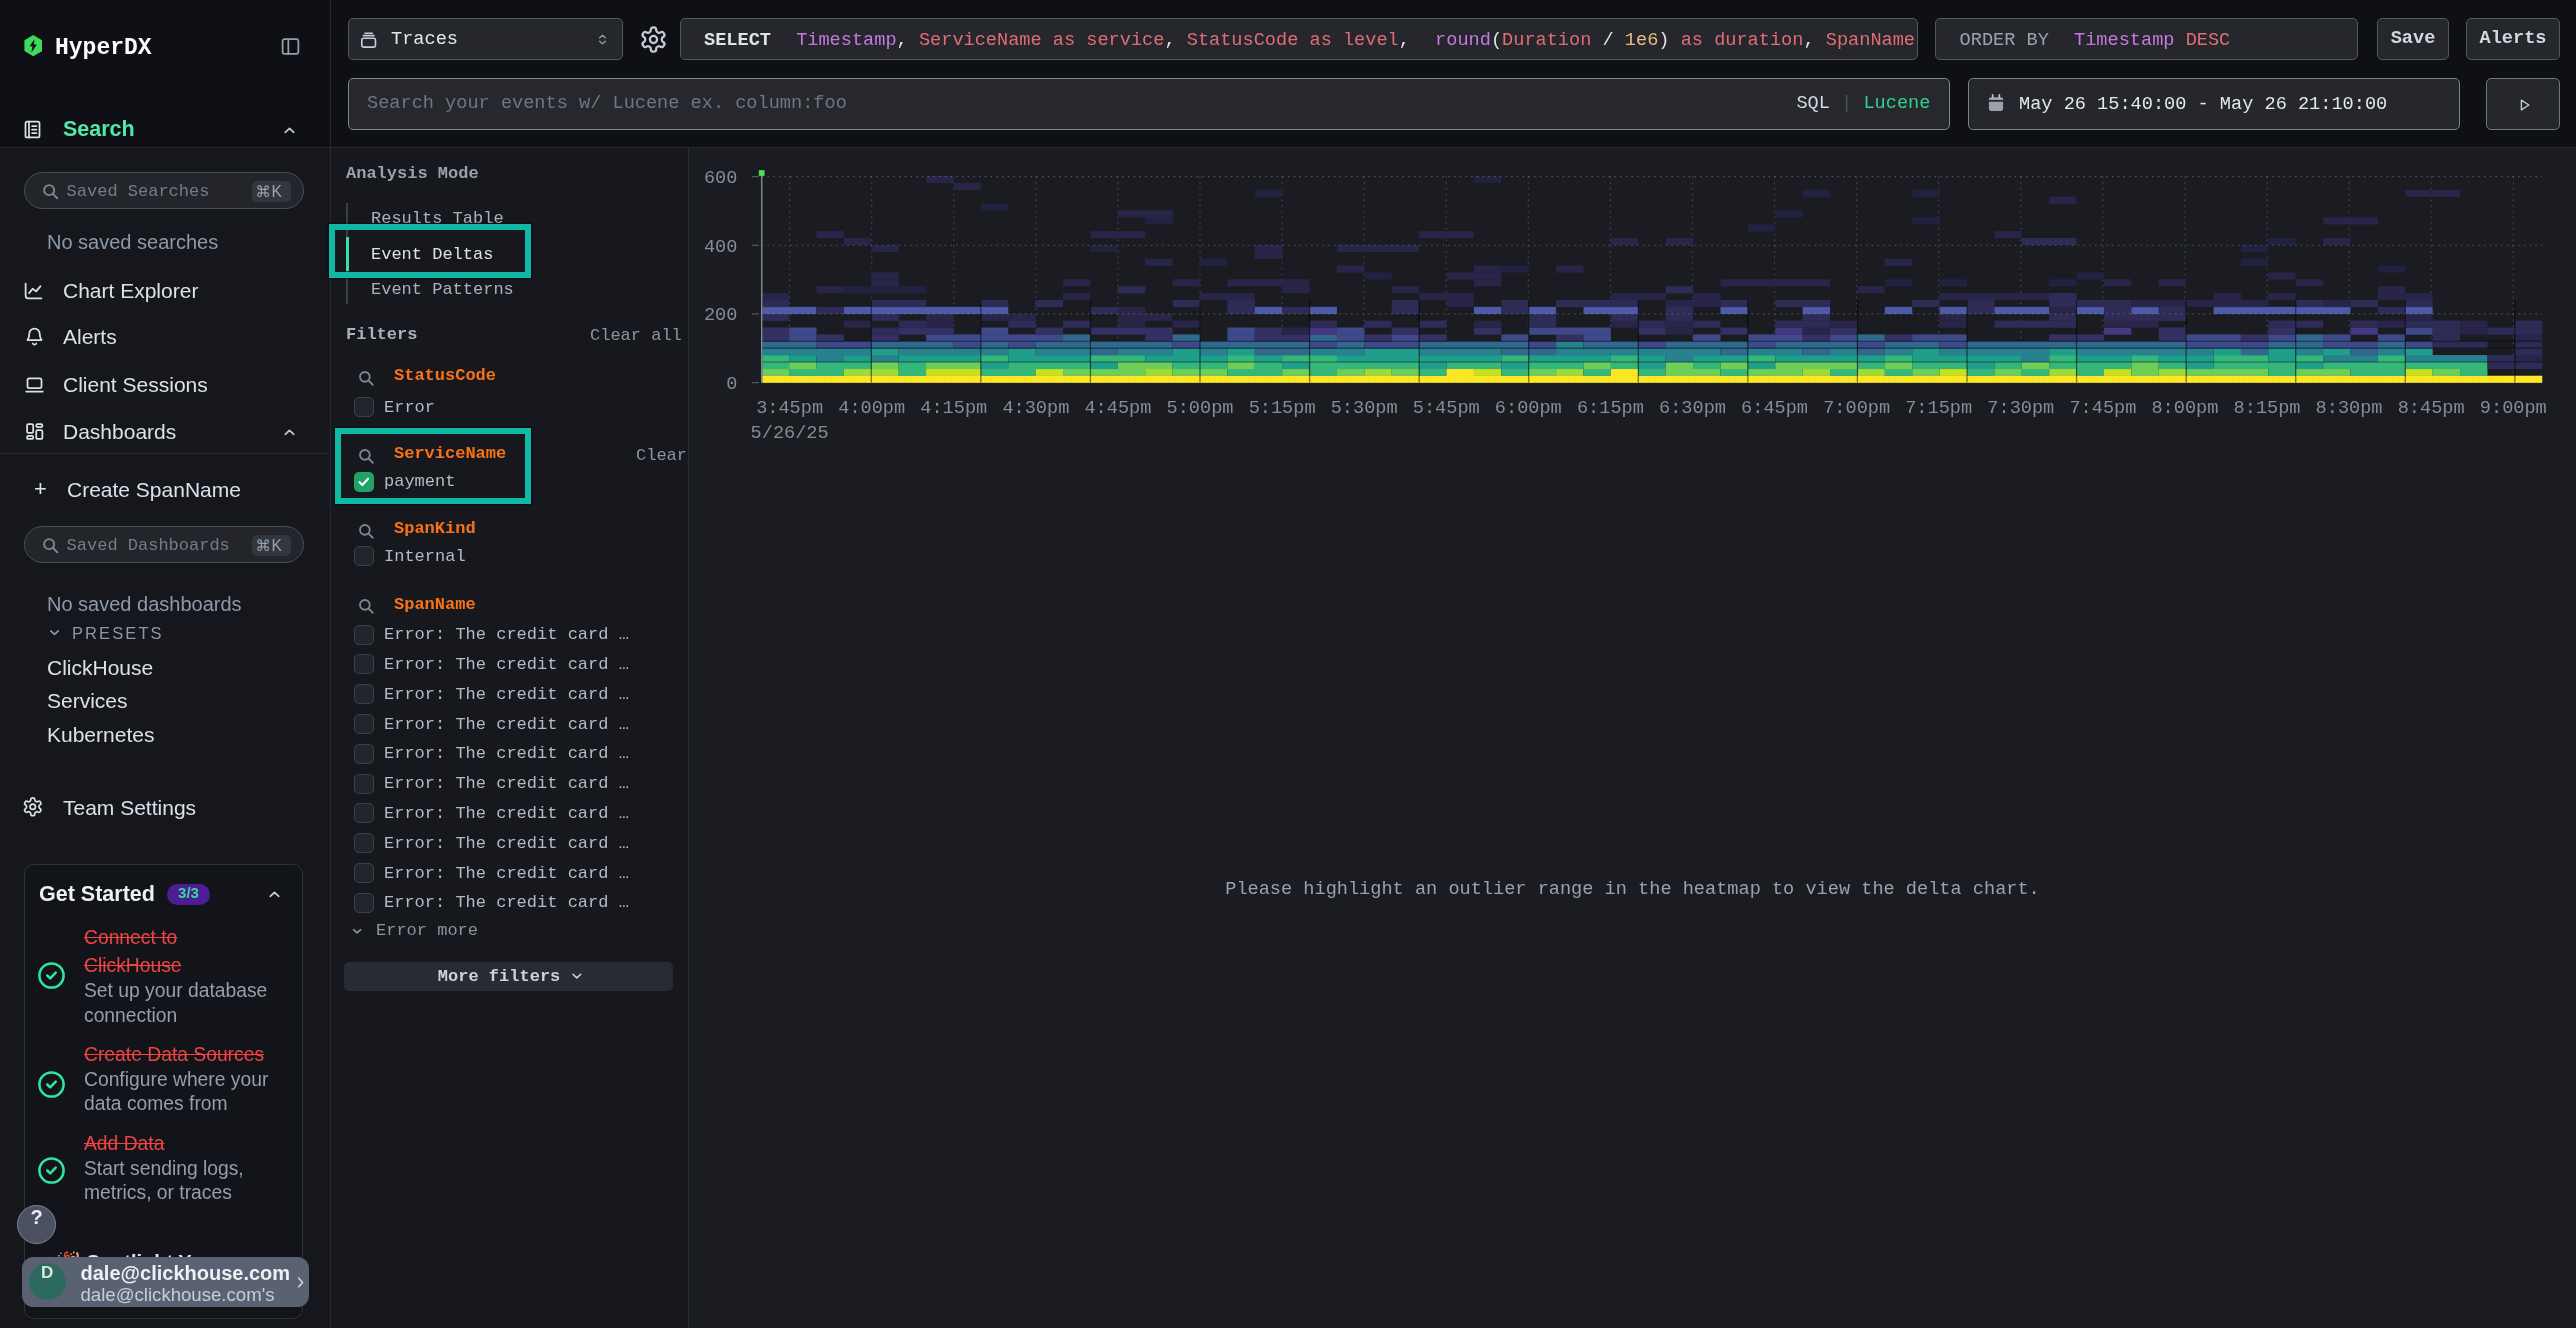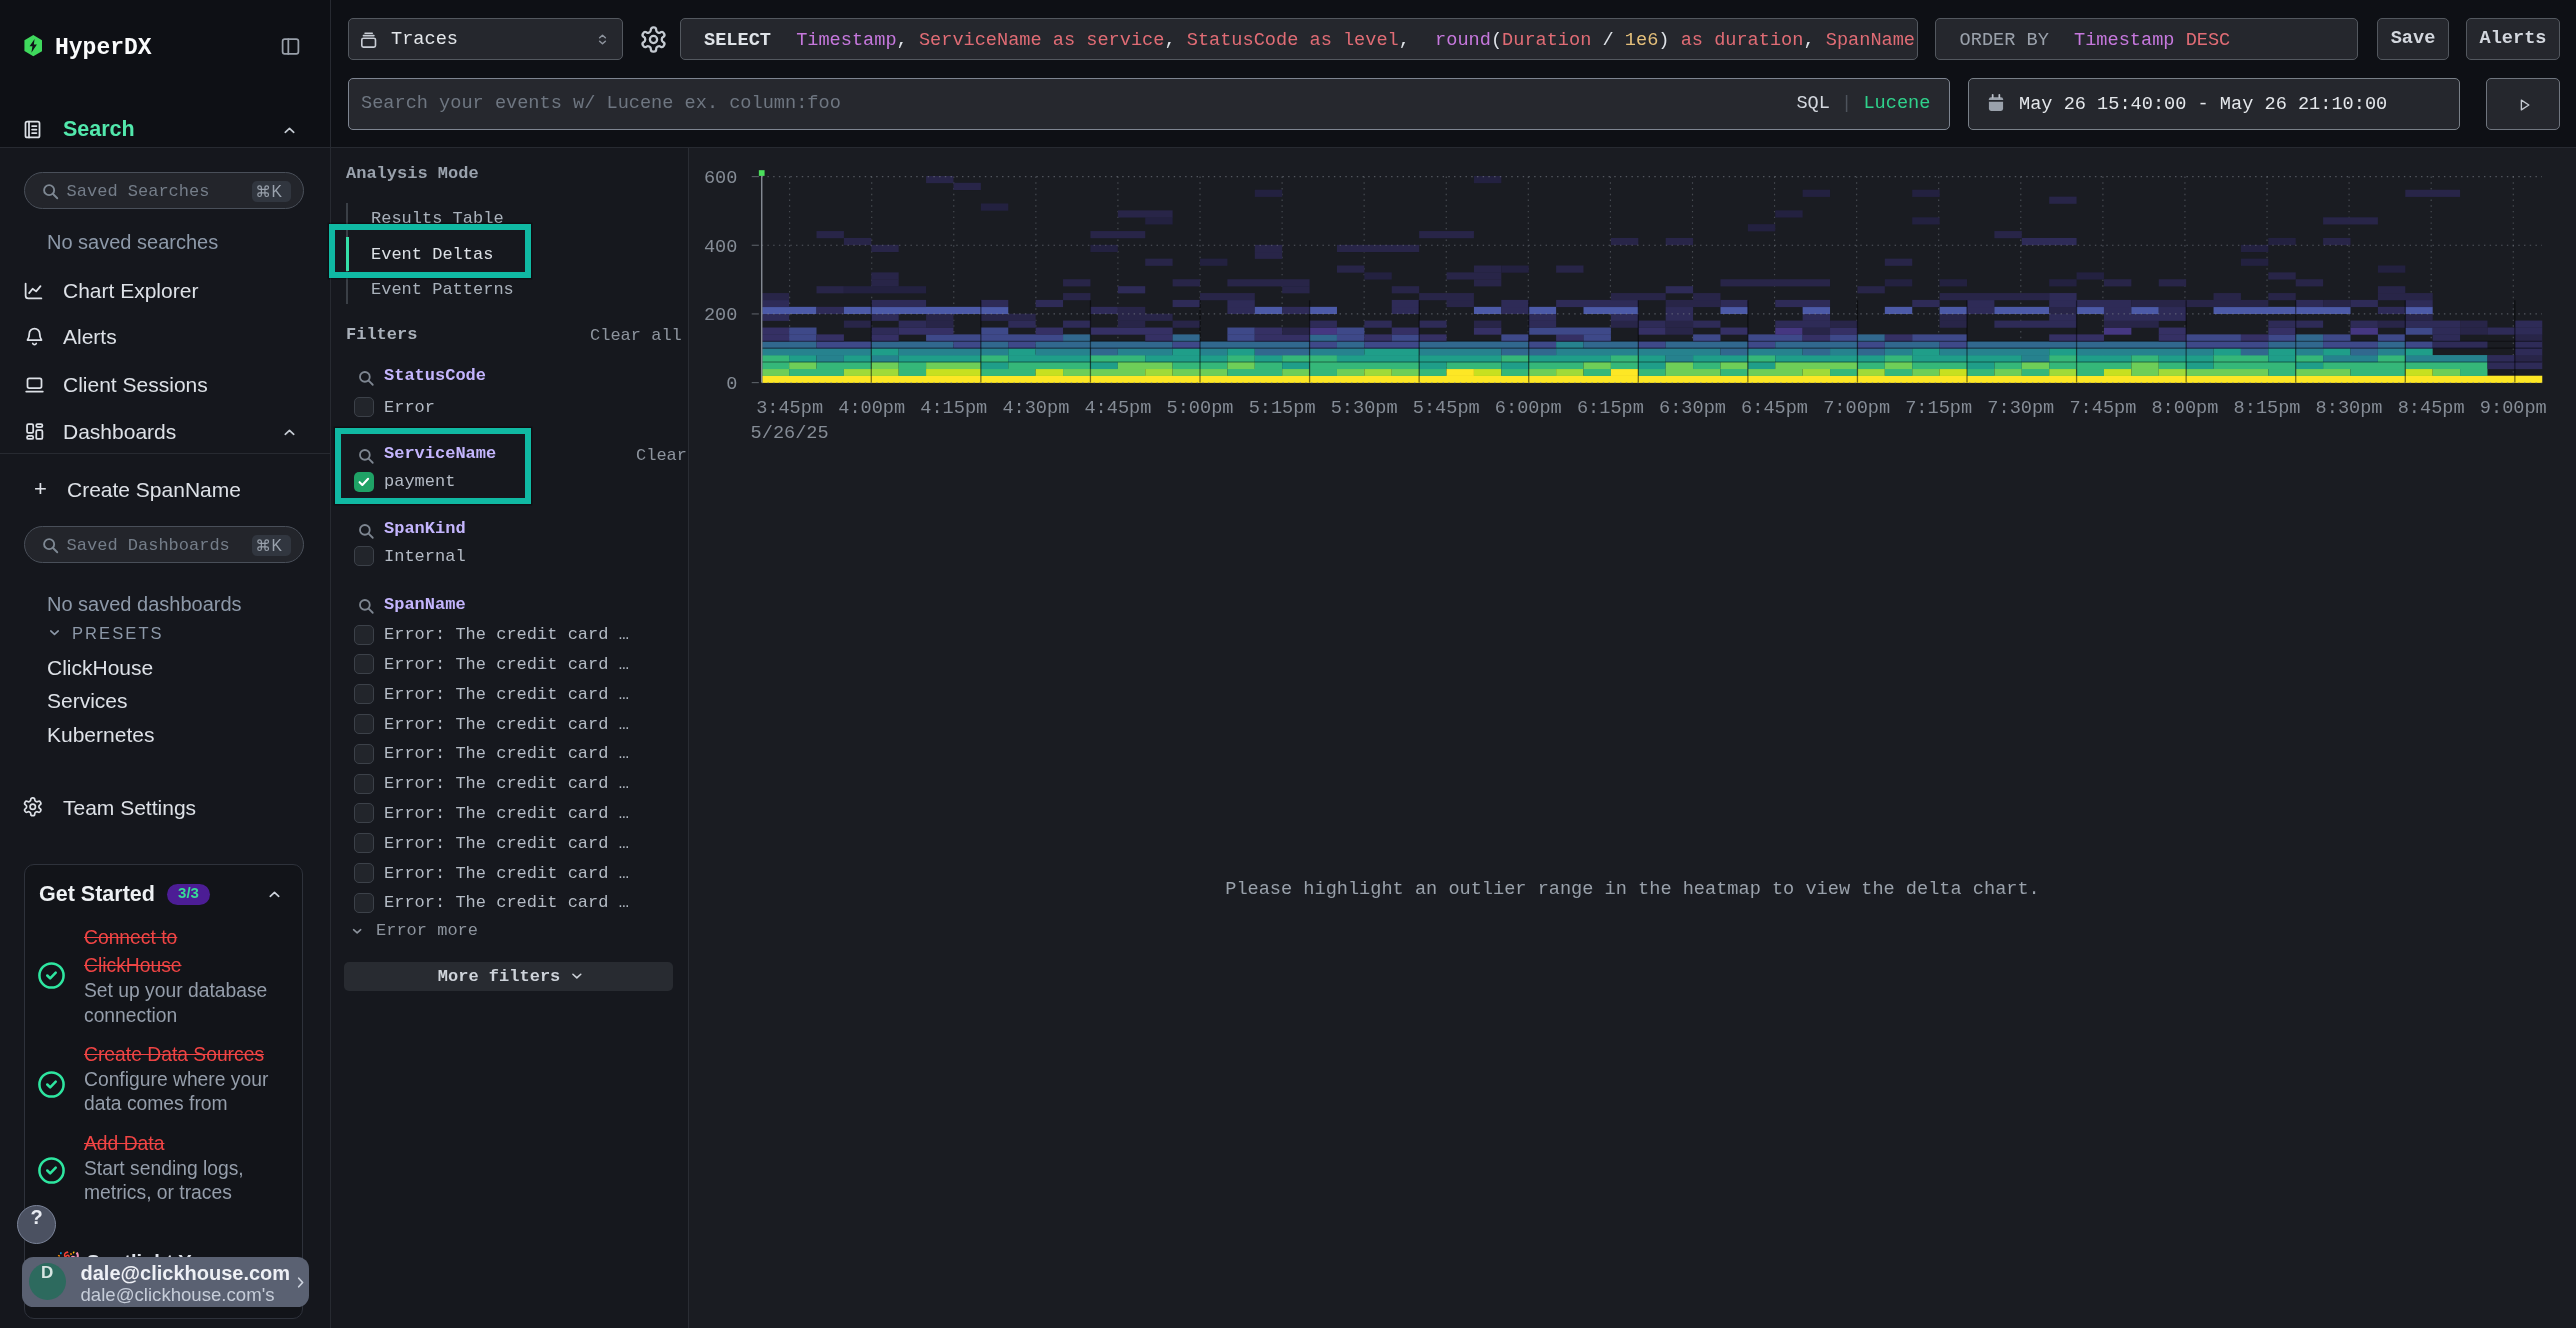--- a/index.html
+++ b/index.html
@@ -1,21 +1,21 @@
 <!DOCTYPE html>
 <html style="font-size:11.4px"><head><meta charset="utf-8">
 <style>
 * { margin:0; padding:0; box-sizing:border-box; }
 html,body { width:2576px; height:1328px; background:#0e1015; overflow:hidden;
   font-family:"Liberation Sans",sans-serif; -webkit-font-smoothing:antialiased; }
 .abs { position:absolute; }
 .mono { font-family:"Liberation Mono",monospace; }
 .navtxt { position:absolute; font:21px "Liberation Sans",sans-serif; color:#dde1e7; }
 .mtxt { position:absolute; font:17px "Liberation Mono",monospace; color:#b4bbc5; }
-.fh { position:absolute; font:bold 17px "Liberation Mono",monospace; color:#c4b5fd; }
+.fh { position:absolute; font:bold 17px "Liberation Mono",monospace; color:#f97316;margin-left:10px; }
 .axlab { font:26px "Liberation Mono",monospace; fill:#858c96; }
 .kw { color:#dfe3e8; font-weight:bold; }
 .tw { color:#dfe3e8; }
 .tpur { color:#c678dd;margin-left:14px; }
 .tred { color:#e06c75; }
 .tyel { color:#e5c07b; }
 .box1 { position:absolute; background:#25272d; border:1.4px solid #53585f; border-radius:5px; }
 .chartsvg { position:absolute; left:689px; top:148px; }
 .tealbox { position:absolute; border:6.4px solid #10b9a3; z-index:5; box-shadow:0 0 0 1.4px rgba(0,0,0,0.35); }
 .strike { position:absolute; font:19.3px "Liberation Sans",sans-serif; color:#ef4444; text-decoration:line-through; }
@@ -178,21 +178,21 @@
 <div class="box1" style="left:680px;top:18px;width:1238px;height:42px;overflow:hidden">
   <div class="mono" style="position:absolute;left:23px;top:10.7px;font-size:18.6px;white-space:nowrap"><span class="kw">SELECT</span> <span class="tpur">Timestamp</span><span class="tw">,</span> <span class="tred">ServiceName as service</span><span class="tw">,</span> <span class="tred">StatusCode as level</span><span class="tw">,</span> <span class="tpur">round</span><span class="tw">(</span><span class="tred">Duration</span> <span class="tw">/</span> <span class="tyel">1e6</span><span class="tw">)</span> <span class="tred">as duration</span><span class="tw">,</span> <span class="tred">SpanName as span_nam</span></div>
 </div>
 <div class="box1" style="left:1935px;top:18px;width:423px;height:42px;overflow:hidden">
   <div class="mono" style="position:absolute;left:23.6px;top:10.7px;font-size:18.6px;white-space:nowrap"><span style="color:#9aa1ab;font-weight:normal">ORDER BY</span> <span class="tpur">Timestamp</span> <span class="tred">DESC</span></div>
 </div>
 <div class="box1" style="left:2377px;top:18px;width:72px;height:42px;text-align:center;line-height:40px"><span class="mono" style="font-size:18.6px;font-weight:bold;color:#d3d7de">Save</span></div>
 <div class="box1" style="left:2466px;top:18px;width:94px;height:42px;text-align:center;line-height:40px"><span class="mono" style="font-size:18.6px;font-weight:bold;color:#d3d7de">Alerts</span></div>
 
 <div class="abs" style="left:348px;top:78px;width:1602px;height:52px;background:#26282e;border:1.4px solid #7e8591;border-radius:5px">
-  <div class="mono" style="position:absolute;left:12px;top:13.6px;font-size:18.6px;color:#6e7681">Search your events w/ Lucene ex. column:foo</div>
+  <div class="mono" style="position:absolute;left:18px;top:13.6px;font-size:18.6px;color:#6e7681">Search your events w/ Lucene ex. column:foo</div>
   <div class="mono" style="position:absolute;right:18.6px;top:13.6px;font-size:18.6px"><span style="color:#d3d7de">SQL</span> <span style="color:#4d535c">|</span> <span style="color:#2fd18b">Lucene</span></div>
 </div>
 <div class="abs" style="left:1968px;top:78px;width:492px;height:52px;background:#25272d;border:1.4px solid #798088;border-radius:5px">
   <svg style="position:absolute;left:17px;top:14.3px" width="20" height="20" viewBox="0 0 24 24" fill="none" stroke="#b9bfc8" stroke-width="2.1" stroke-linecap="round" stroke-linejoin="round">
       <rect x="3.5" y="5" width="17" height="16.5" rx="2.5" fill="#9aa1ab" stroke="none"></rect>
       <line x1="3.5" y1="9.5" x2="20.5" y2="9.5" stroke="#25272d" stroke-width="2"></line>
       <line x1="8" y1="2.2" x2="8" y2="5.5"></line>
       <line x1="16" y1="2.2" x2="16" y2="5.5"></line>
     </svg>
   <div class="mono" style="position:absolute;left:50px;top:15px;font-size:18.6px;color:#e4e7eb">May 26 15:40:00 - May 26 21:10:00</div>

